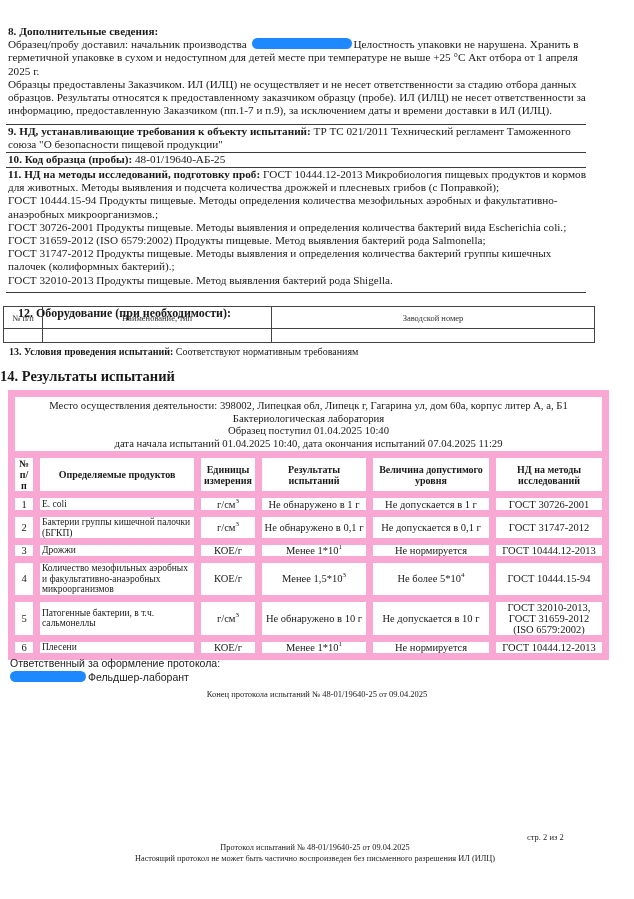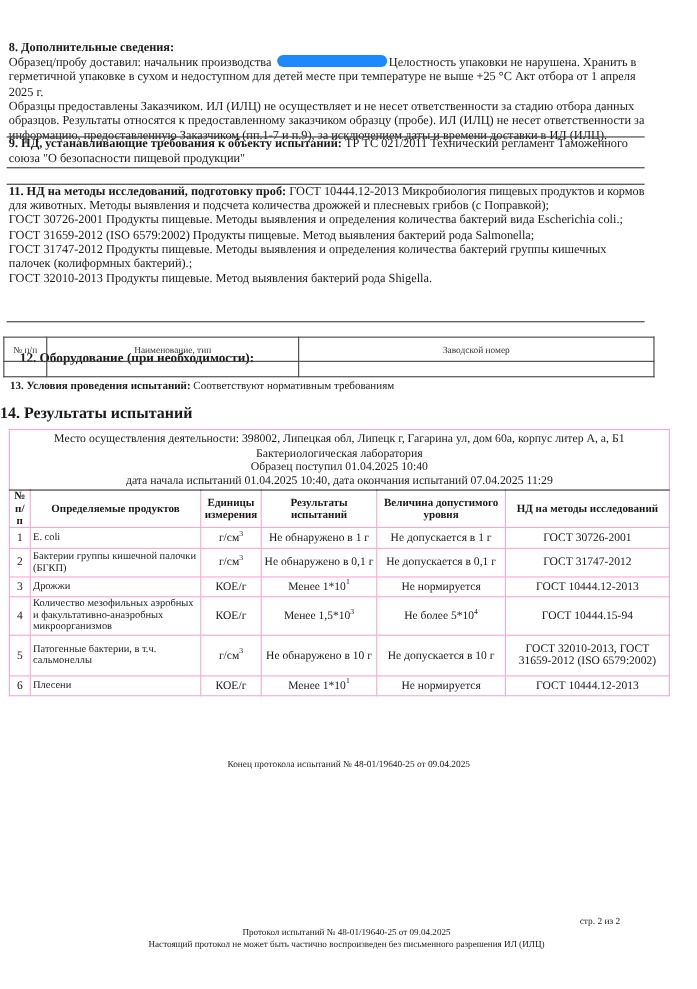--- a/index.html
+++ b/index.html
@@ -2,30 +2,30 @@
 <html><head>
 <meta charset="utf-8">
 <style>
   html, body { margin: 0; padding: 0; }
   body {
     width: 634px; height: 899px; background: #ffffff; position: relative; overflow: hidden;
     font-family: "Liberation Serif", "DejaVu Serif", serif; color: #1a1a1a;
   }
   .page { position: absolute; left: 0; top: 0; width: 634px; height: 899px; }
   .sec { position: absolute; left: 8px; width: 580px; font-size: 11.2px; line-height: 13.2px; }
-  .b { font-weight: bold; margin-top: 12px; }
+  .b { font-weight: bold; }
   .rule { position: absolute; left: 6px; width: 580px; border-top: 1.3px solid #3a3a3a; }
   .redact { display: inline-block; background: #1e88ff; border-radius: 7px; height: 11px; vertical-align: -1px; }
   table { border-collapse: collapse; }
   .eq { position: absolute; left: 3px; top: 306px; width: 592px; font-size: 8.5px; }
   .eq td { border: 1px solid #444; text-align: center; color: #333; }
   .s13 { position: absolute; left: 9px; top: 346px; font-size: 10px; }
   .title14 { position: absolute; left: 0; width: 634px; top: 368px; text-align: left; font-size: 14.5px; font-weight: bold; }
   .res { position: absolute; left: 8px; top: 390px; width: 601px; font-size: 10.5px; }
-  .res td { border: 1px solid #f9a8d4; padding: 0 2px; vertical-align: middle; }
+  .res td { border: 7px solid #f9a8d4; padding: 0 2px; vertical-align: middle; }
   .res .hdr td { text-align: center; font-weight: bold; font-size: 10px; line-height: 11px; }
   .res .info td { text-align: center; line-height: 12.5px; font-size: 10.7px; border-bottom: 1px solid #333; }
   .res .c { text-align: center; }
   .res .l { text-align: left; font-size: 9.5px; line-height: 10.5px; }
   sup { font-size: 7px; vertical-align: 5px; line-height: 0; }
   .resp { position: absolute; left: 10px; top: 656px; font-family: "Liberation Sans", "DejaVu Sans", sans-serif; font-size: 10.5px; line-height: 14px; color: #222; }
   .end { position: absolute; left: 0; width: 634px; top: 689px; text-align: center; font-size: 8.5px; }
   .pagenum { position: absolute; left: 527px; top: 832px; font-size: 8.5px; }
   .foot { position: absolute; left: 0; width: 630px; top: 843px; text-align: center; font-size: 8.3px; line-height: 10.7px; }
 </style>
@@ -43,25 +43,30 @@
     <div>Образцы предоставлены Заказчиком. ИЛ (ИЛЦ) не осуществляет и не несет ответственности за стадию отбора данных образцов. Результаты относятся к предоставленному заказчиком образцу (пробе). ИЛ (ИЛЦ) не несет ответственности за информацию, предоставленную Заказчиком (пп.1-7 и п.9), за исключением даты и времени доставки в ИЛ (ИЛЦ).</div>
   </div>
   <div class="rule" style="top:124px;"></div>
 
   <div class="sec" style="top:125px;">
     <span class="b">9. НД, устанавливающие требования к объекту испытаний:</span>
     <span>ТР ТС 021/2011 Технический регламент Таможенного союза "О безопасности пищевой продукции"</span>
   </div>
   <div class="rule" style="top:152px;"></div>
 
+  <div class="sec" style="top:153px;">
+    <span class="b">10. Код образца (пробы):</span>
+    <span>48-01/19640-АБ-25</span>
+  </div>
   <div class="rule" style="top:167px;"></div>
 
   <div class="sec" style="top:168px;">
     <span class="b">11. НД на методы исследований, подготовку проб:</span>
     <span>ГОСТ 10444.12-2013 Микробиология пищевых продуктов и кормов для животных. Методы выявления и подсчета количества дрожжей и плесневых грибов (с Поправкой);</span>
+    <div>ГОСТ 10444.15-94 Продукты пищевые. Методы определения количества мезофильных аэробных и факультативно-анаэробных микроорганизмов.;</div>
     <div>ГОСТ 30726-2001 Продукты пищевые. Методы выявления и определения количества бактерий вида Escherichia coli.;</div>
     <div>ГОСТ 31659-2012 (ISO 6579:2002) Продукты пищевые. Метод выявления бактерий рода Salmonella;</div>
     <div>ГОСТ 31747-2012 Продукты пищевые. Методы выявления и определения количества бактерий группы кишечных палочек (колиформных бактерий).;</div>
     <div>ГОСТ 32010-2013 Продукты пищевые. Метод выявления бактерий рода Shigella.</div>
   </div>
   <div class="rule" style="top:292px;"></div>
 
   <div class="sec b" style="top:307px;left:18px;font-size:12px;">12. Оборудование (при необходимости):</div>
   <table class="eq">
     <tbody>
@@ -148,20 +153,26 @@
       <td class="c">6</td>
       <td class="l">Плесени</td>
       <td class="c"><span>КОЕ/г</span><sup></sup></td>
       <td class="c"><span>Менее 1*10</span><sup>1</sup></td>
       <td class="c"><span>Не нормируется</span><sup></sup></td>
       <td class="c">ГОСТ 10444.12-2013</td>
     </tr>
   </tbody>
     </table>
 
+  <div class="resp">
+    <div>Ответственный за оформление протокола:</div>
+    <div>
+      <span class="redact" style="width:76px;margin-right:2px;"></span><span>Фельдшер-лаборант</span>
+    </div>
+  </div>
 
   <div class="end">Конец протокола испытаний № 48-01/19640-25 от 09.04.2025</div>
 
   <div class="pagenum">стр. 2 из 2</div>
 
   <div class="foot">
     <div>Протокол испытаний № 48-01/19640-25 от 09.04.2025</div>
     <div>Настоящий протокол не может быть частично воспроизведен без письменного разрешения ИЛ (ИЛЦ)</div>
   </div>
 </div>

